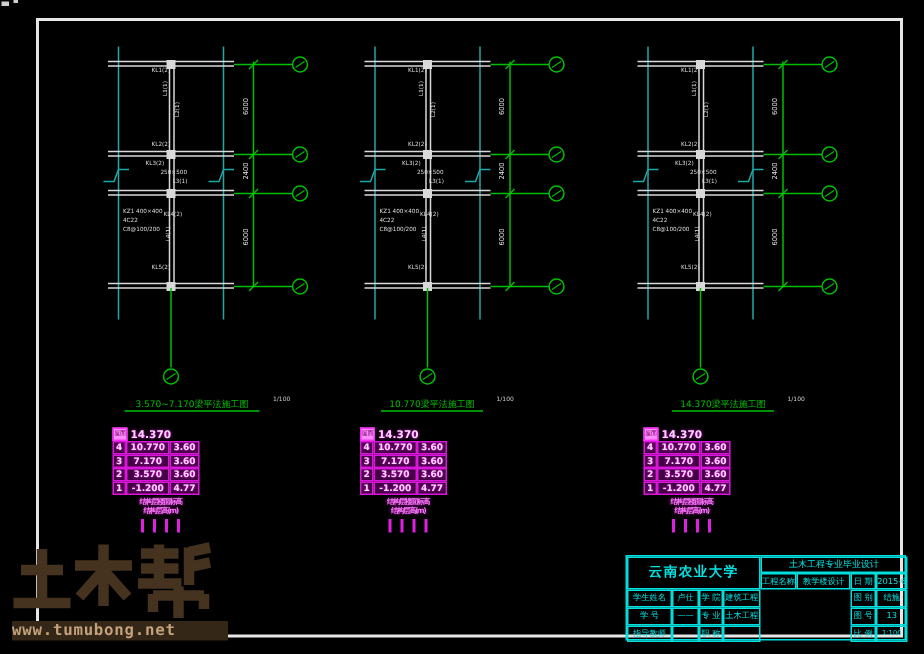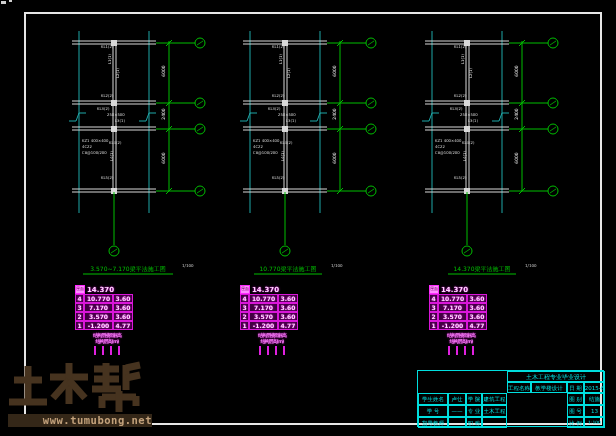--- a/index.html
+++ b/index.html
@@ -31,21 +31,21 @@
   
   #titleblock{position:absolute;left:417px;top:370px;width:187px;height:57px;
               border:1px solid #00dede;box-sizing:border-box;}
   .tbc{position:absolute;border:1px solid #00dede;box-sizing:border-box;color:#00e0e0;
        display:flex;align-items:center;justify-content:center;overflow:hidden;
        font-size:5.5px;line-height:6px;text-align:center;white-space:nowrap;}
 
   
   #watermark{position:absolute;left:6px;top:360px;width:150px;height:68px;z-index:5;}
   #wm-url{position:absolute;left:2px;top:54px;width:144px;height:13px;background:#342718;
-          color:#c2a17b;font-weight:bold;font-size:10.5px;line-height:13px;text-align:right;
+          color:#c2a17b;font-weight:bold;font-size:10.5px;line-height:13px;text-align:left;
           letter-spacing:.5px;font-family:"DejaVu Sans Mono",monospace;}
   .sr{position:absolute;opacity:0;font-size:1px;pointer-events:none;}
 </style>
 </head>
 <body>
 
 <div id="screen">
 
   <div id="frame"></div>
 
@@ -331,20 +331,21 @@
         <div class="lt-ticks">
           <span></span>
           <span></span>
           <span></span>
           <span></span>
         </div>
       </div>
     </div>
 
   <div id="titleblock">
+    <div class="tbc" style="left:0;top:0;width:89px;height:22px;font-size:9px;font-weight:bold;letter-spacing:1px;">云南农业大学</div>
     <div class="tbc" style="left:89px;top:0;width:98px;height:11px;font-size:6px;">土木工程专业毕业设计</div>
 
     <div class="tbc" style="left:89px;top:11px;width:24px;height:11px;">工程名称</div>
     <div class="tbc" style="left:113px;top:11px;width:36px;height:11px;">教学楼设计</div>
     <div class="tbc" style="left:149px;top:11px;width:17px;height:11px;">日 期</div>
     <div class="tbc" style="left:166px;top:11px;width:21px;height:11px;">2015-6</div>
 
     <div class="tbc" style="left:0;top:22px;width:30px;height:12px;">学生姓名</div>
     <div class="tbc" style="left:30px;top:22px;width:18px;height:12px;">卢仕</div>
     <div class="tbc" style="left:48px;top:22px;width:16px;height:12px;">学 院</div>

